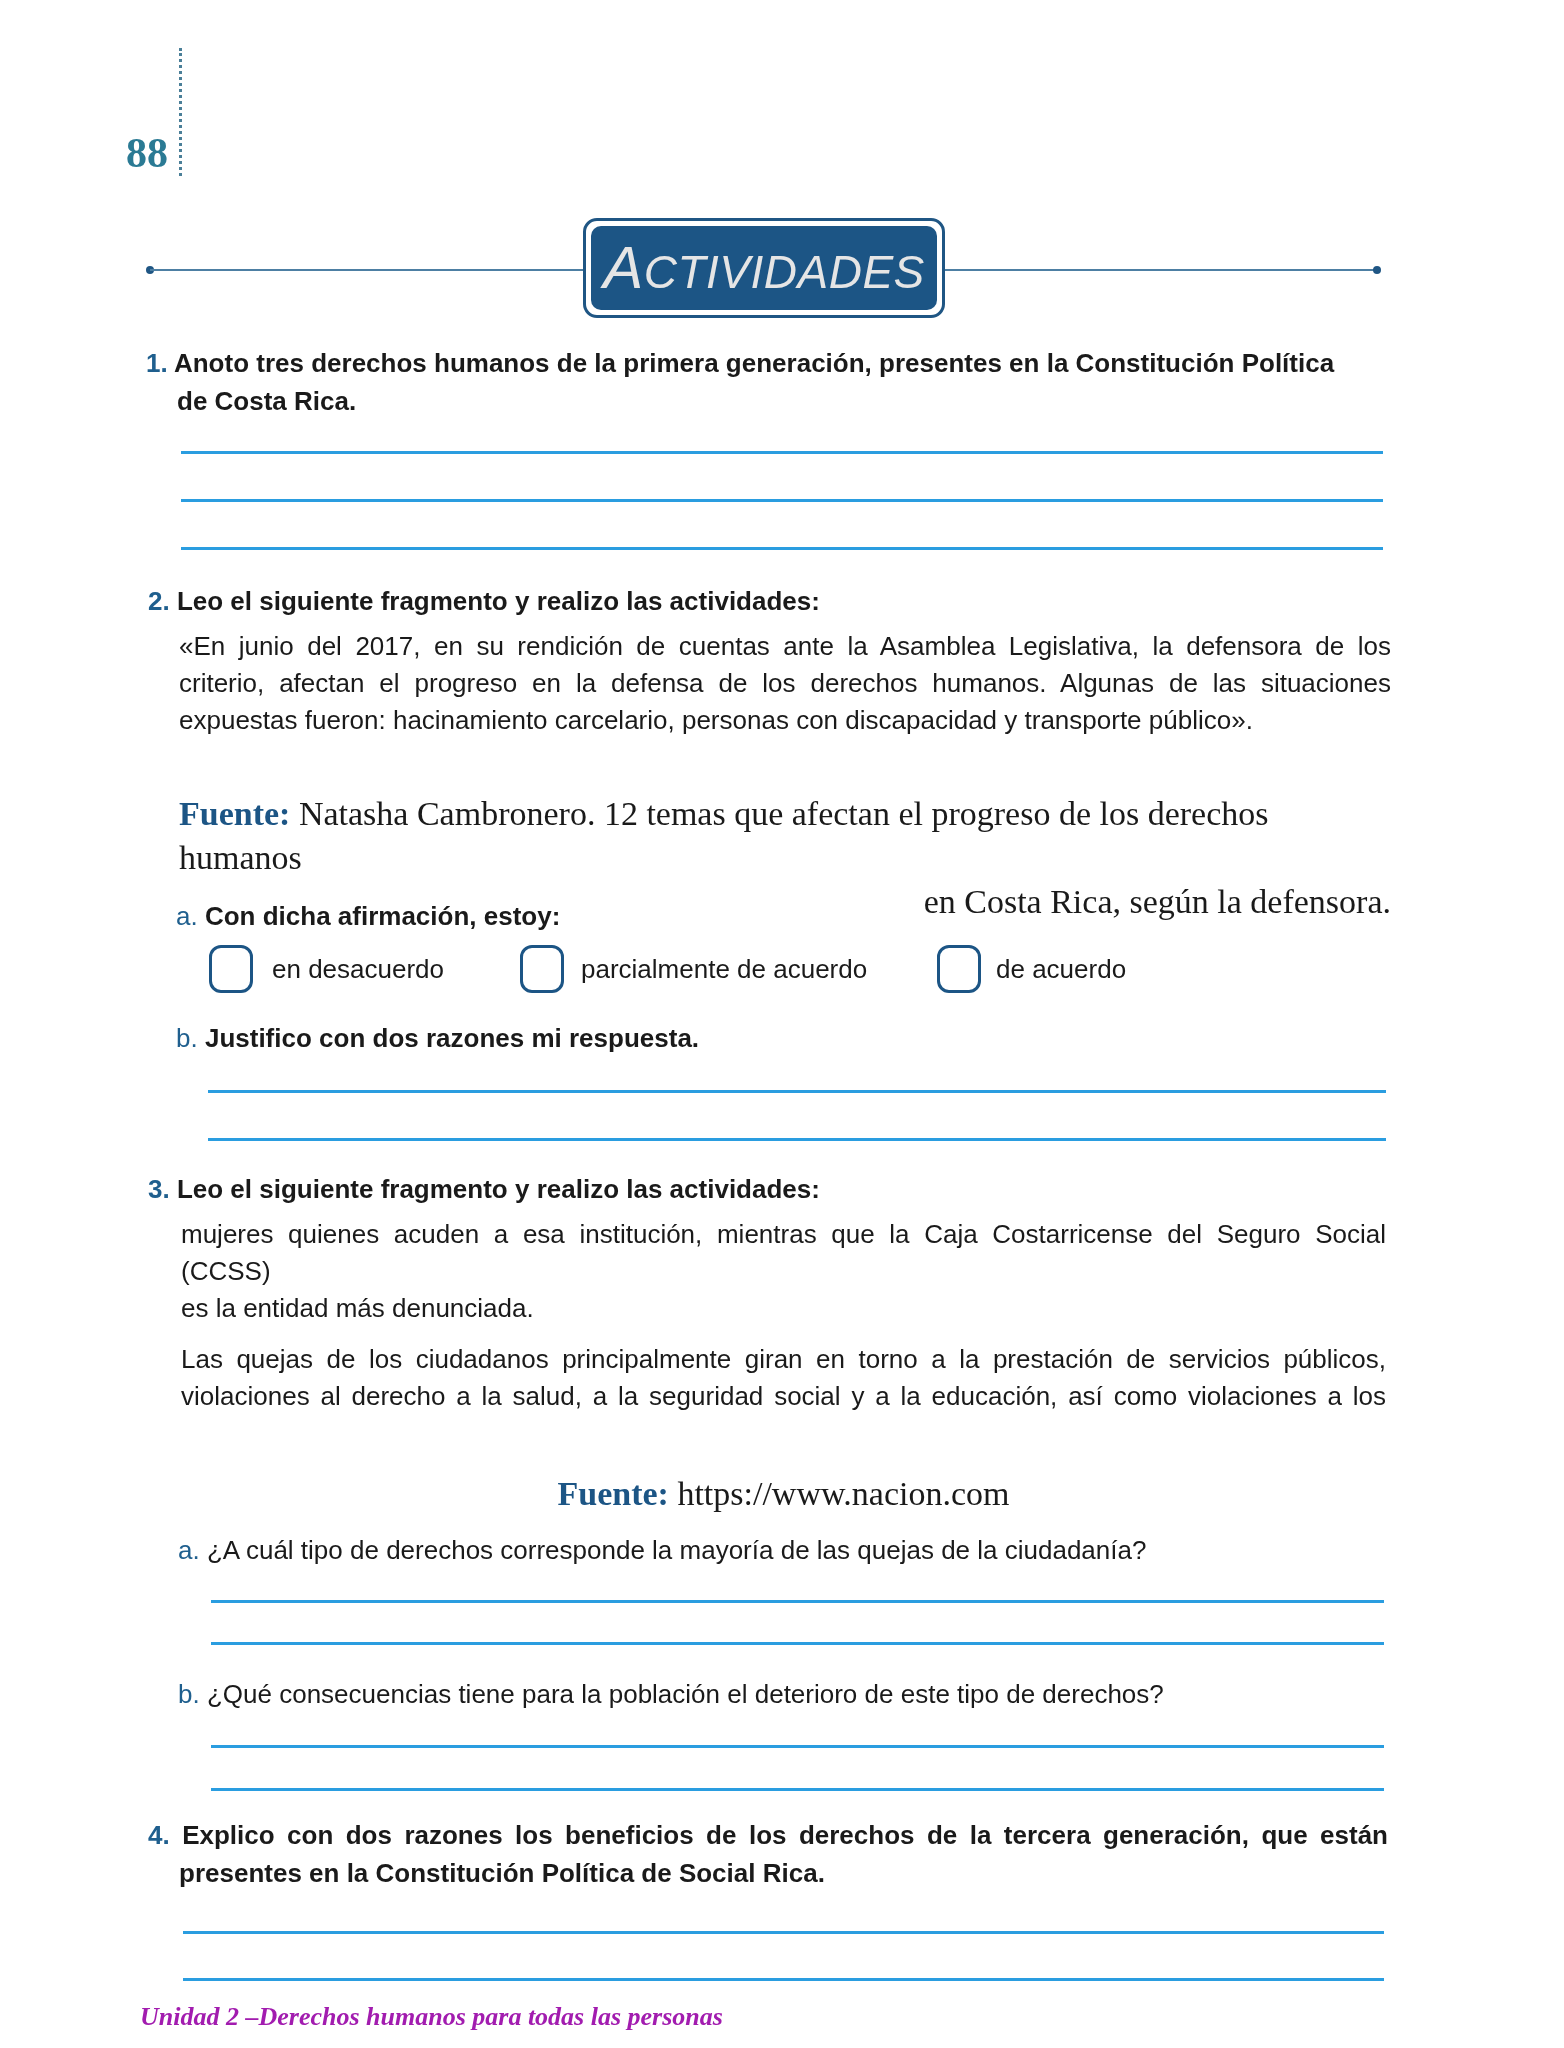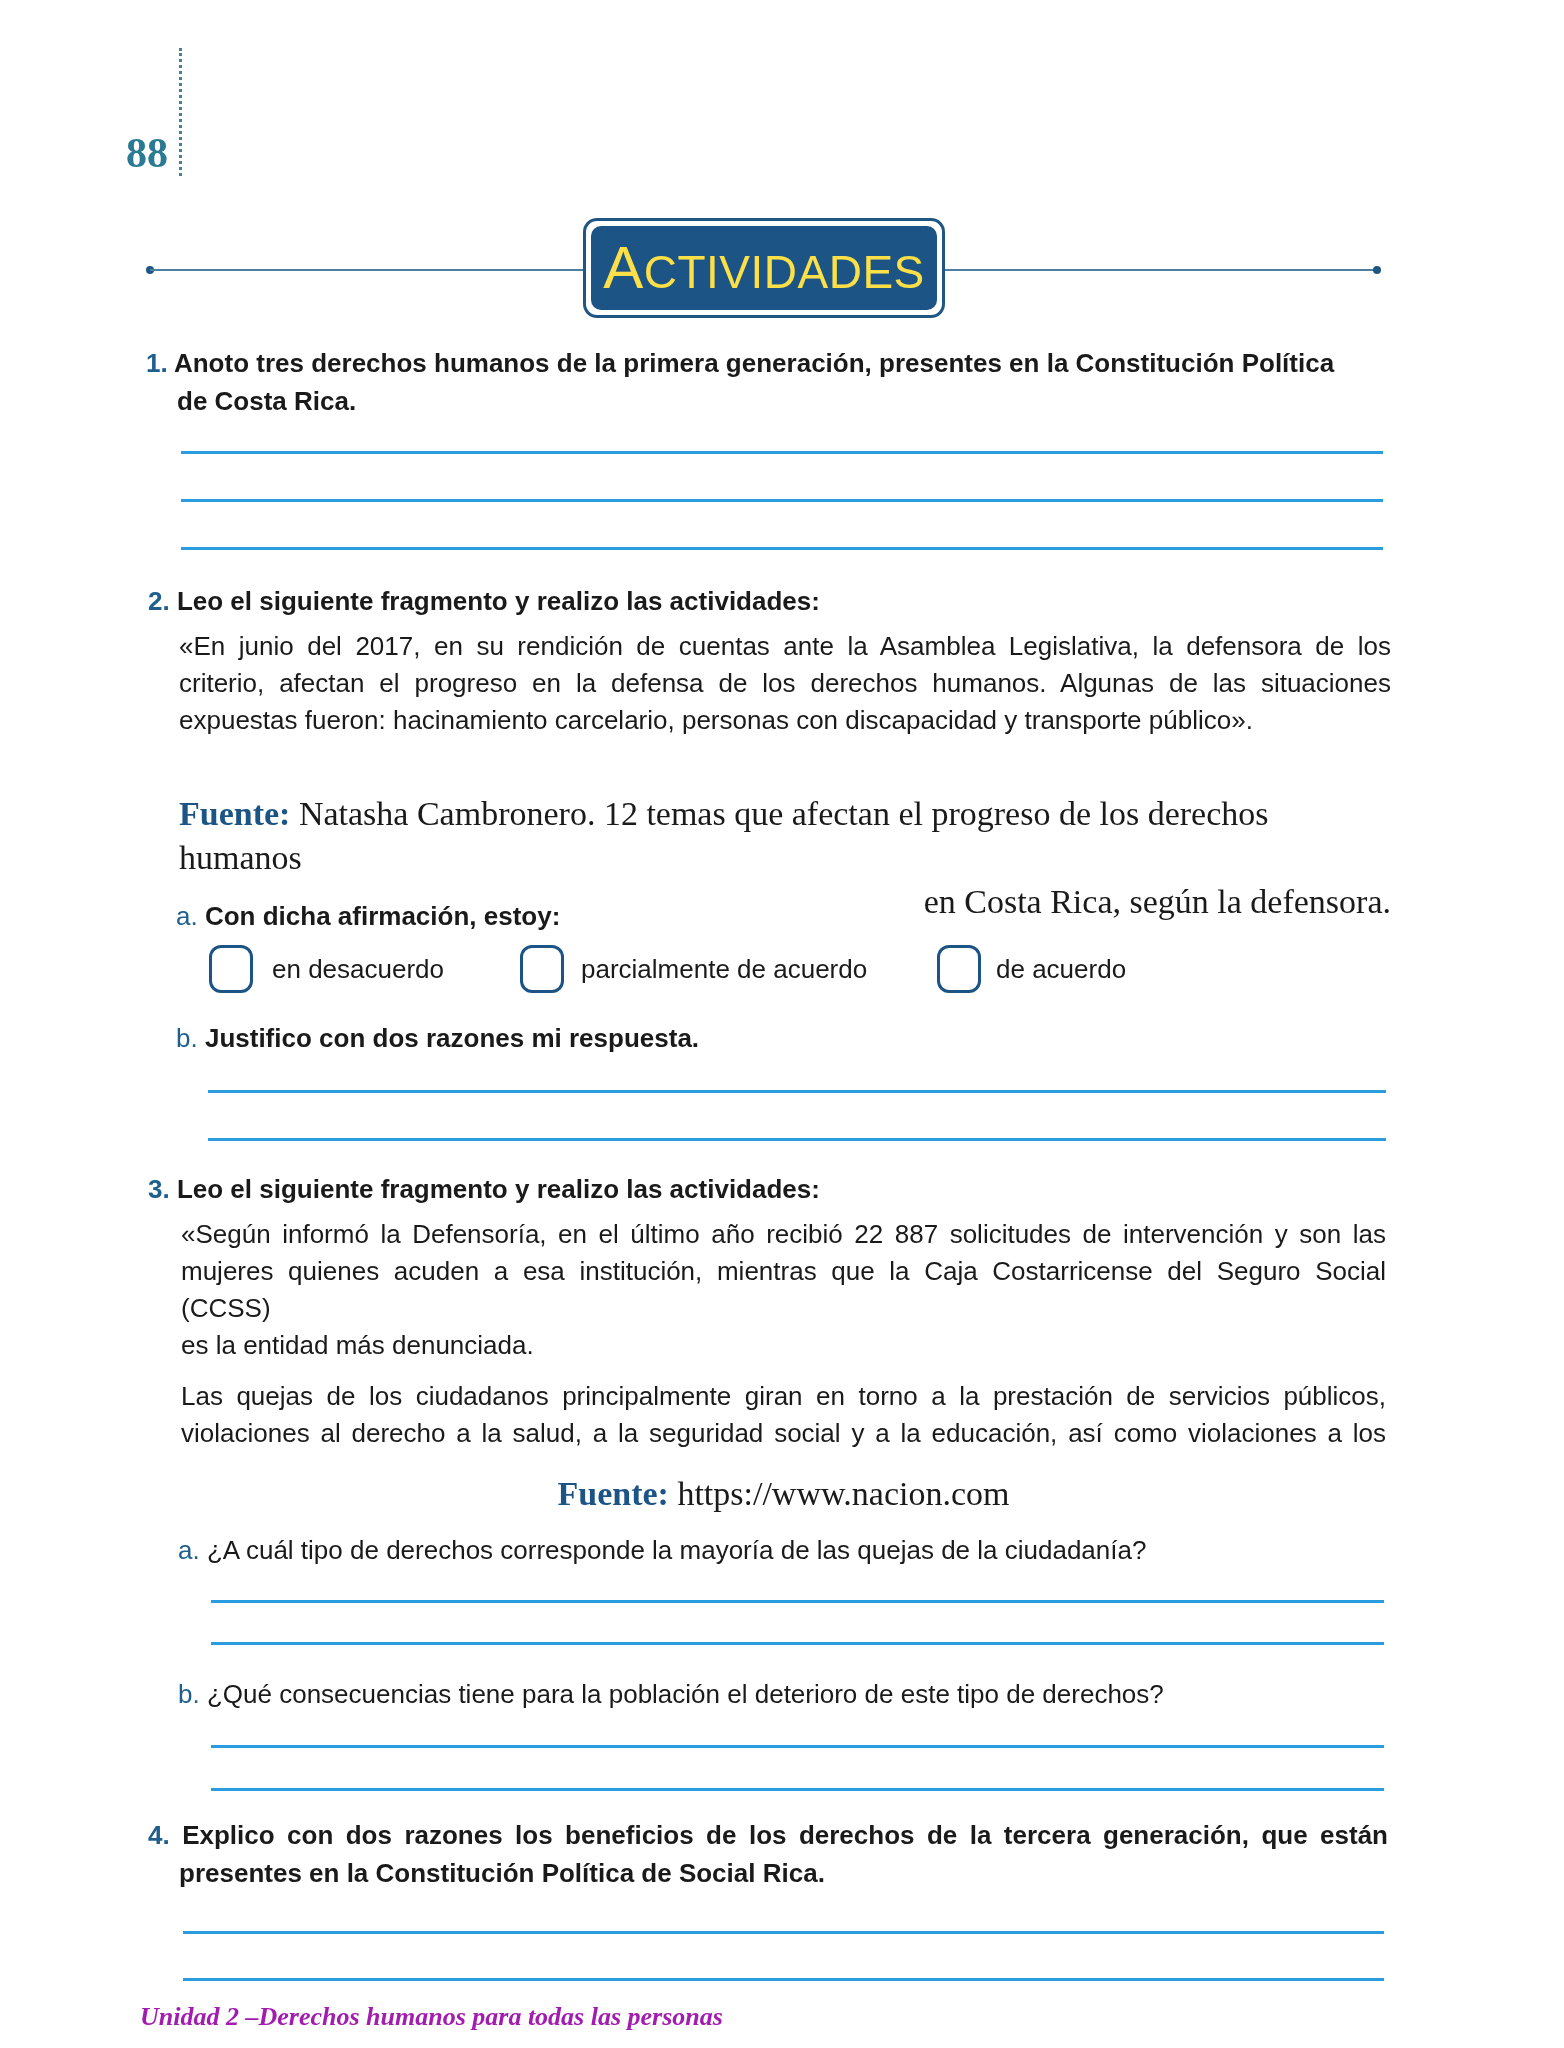--- a/index.html
+++ b/index.html
@@ -10,21 +10,21 @@
                  border-left: 3px dotted #4a7f98; }
   .page-num { left: 126px; top: 84px; font-family: "Liberation Serif", serif;
               font-weight: bold; font-size: 42px; color: #2a7a94; line-height: 1; }
   .header-line { top: 221px; height: 2px; background: #4d7fa3; }
   .header-dot { width: 8px; height: 8px; border-radius: 50%; background: #1f5684; top: 218px; }
   .badge-outer { left: 583px; top: 170px; width: 362px; height: 100px;
                  border: 3px solid #1f5684; border-radius: 14px; background: #fff; box-sizing: border-box; }
   .badge-inner { left: 591px; top: 178px; width: 346px; height: 84px;
                  background: #1c5585; border-radius: 10px; box-sizing: border-box;
                  display: flex; align-items: center; justify-content: center; }
-  .badge-text { color: #fde047; font-size: 46px; letter-spacing: 0.5px; line-height: 1; }
+  .badge-text { color: #e5e5e5; font-size: 46px; letter-spacing: 0.5px; line-height: 1; font-style: italic; }
   .badge-text .big { font-size: 60px; }
   .q { font-weight: bold; font-size: 26px; line-height: 38px; }
   .num { color: #1f5f8e; }
   .body-text { font-size: 26px; line-height: 37px; text-align: justify; }
   .ans-line { height: 3px; background: #2a9de0; }
   .fuente { font-family: "Liberation Serif", serif; font-size: 34px; line-height: 44px; }
   .fuente .lbl { color: #1c5585; font-weight: bold; }
   .sub { font-size: 26px; line-height: 36px; font-weight: bold; text-align: right; }
   .sub .num { font-weight: normal; }
   .checkbox { width: 44px; height: 48px; border: 3px solid #1c5585; border-radius: 12px;
@@ -84,21 +84,20 @@
 <div class="abs sub" style="left:176px; top:972px;">
   <span class="num">b.</span> <span>Justifico con dos razones mi respuesta.</span>
 </div>
 <div class="abs ans-line" style="left:208px; top:1042px; width:1178px;"></div>
 <div class="abs ans-line" style="left:208px; top:1090px; width:1178px;"></div>
 
 <div class="abs q" style="left:148px; top:1122px; width:1240px;">
   <span class="num">3.</span> <span>Leo el siguiente fragmento y realizo las actividades:</span>
 </div>
 <div class="abs body-text" style="left:181px; top:1168px; width:1205px;">
-  <div style="text-align-last:justify;">«Según informó la Defensoría, en el último año recibió 22 887 solicitudes de intervención y son las</div>
   <div style="text-align-last:justify;">mujeres quienes acuden a esa institución, mientras que la Caja Costarricense del Seguro Social (CCSS)</div>
   <div>es la entidad más denunciada.</div>
   <div style="height:14px;"></div>
   <div style="text-align-last:justify;">Las quejas de los ciudadanos principalmente giran en torno a la prestación de servicios públicos,</div>
   <div style="text-align-last:justify;">violaciones al derecho a la salud, a la seguridad social y a la educación, así como violaciones a los</div>
 </div>
 <div class="abs fuente" style="left:181px; top:1424px; width:1205px; text-align:center;">
   <span class="lbl">Fuente:</span> <span>https://www.nacion.com</span>
 </div>
 

